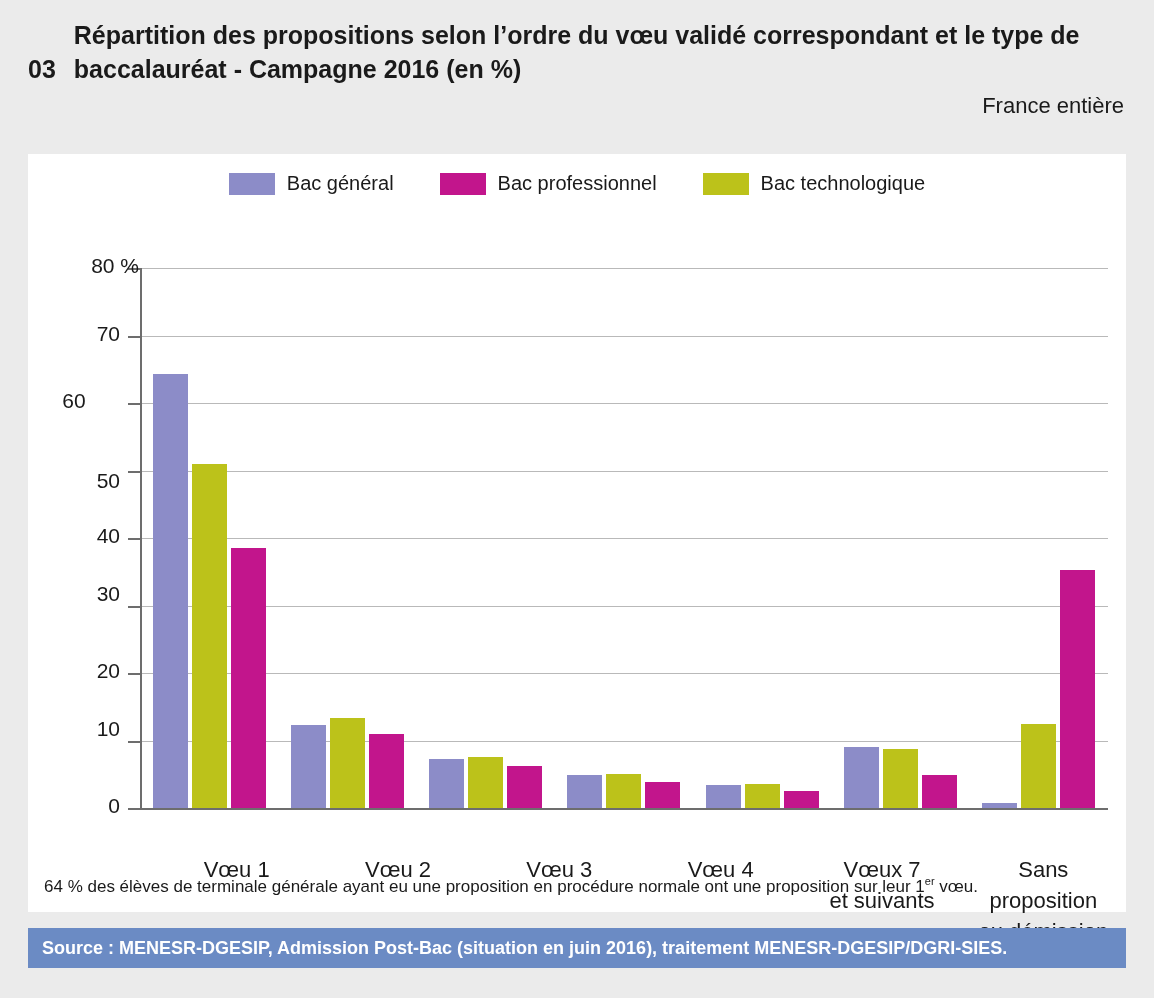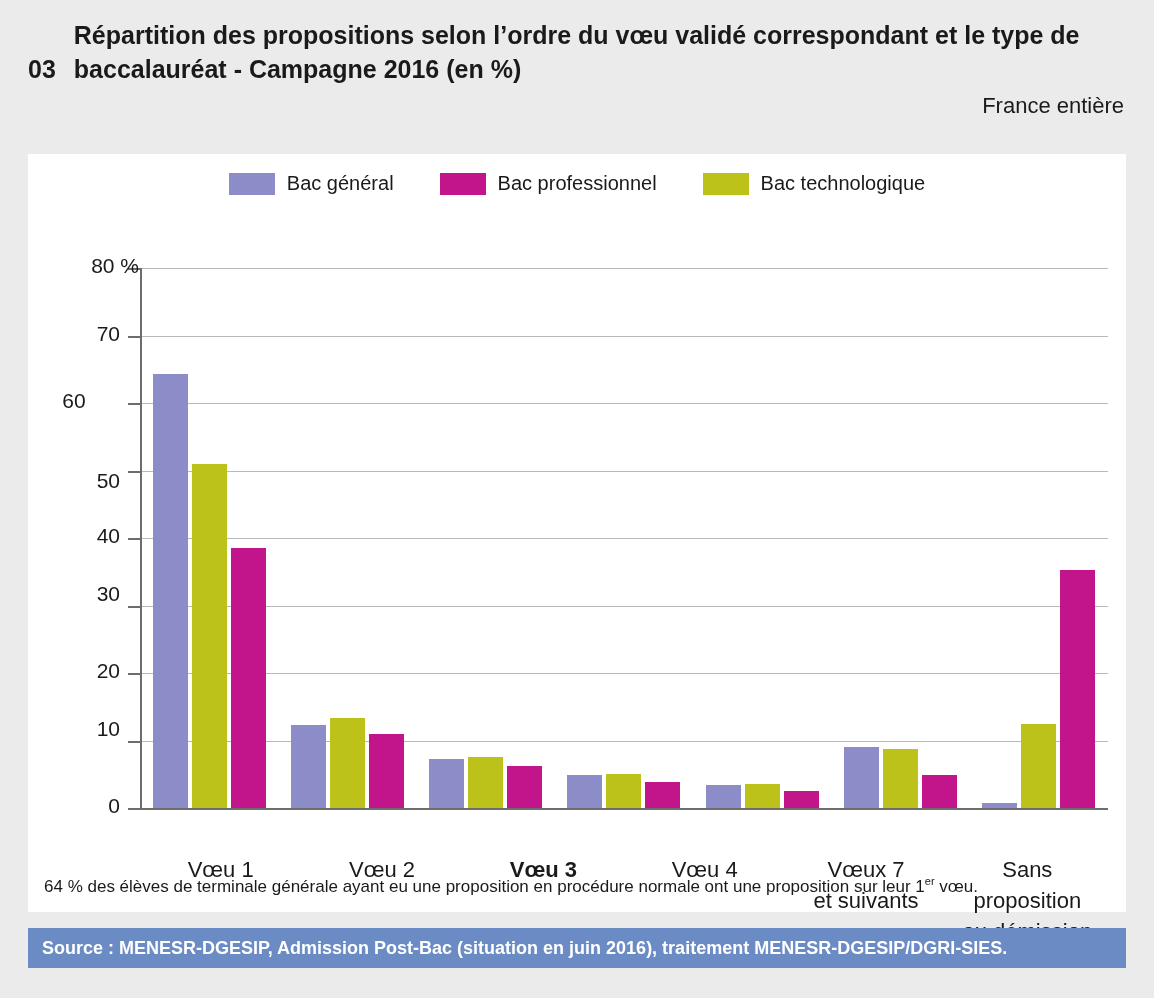--- a/index.html
+++ b/index.html
@@ -301,24 +301,24 @@
         <div class="group">
           <div class="bars">
             <div class="bar" title="Bac général — Sans proposition ou démission : 0.7 %" style="height: 4.725px; background: rgb(140, 140, 200);"></div>
             <div class="bar" title="Bac technologique — Sans proposition ou démission : 12.4 %" style="height: 83.7px; background: rgb(188, 194, 26);"></div>
             <div class="bar" title="Bac professionnel — Sans proposition ou démission : 35.2 %" style="height: 237.6px; background: rgb(194, 21, 140);"></div>
           </div>
         </div>
       </div>
   </div>
 
-  <div class="xlabels" id="xlabels-layer" style="position: absolute; left: 112px; top: 700px; width: 968px;">
+  <div class="xlabels" id="xlabels-layer" style="position: absolute; left: 128px; top: 700px; width: 968px;">
       <div class="xlabel-cell" style="white-space: pre-line;">Vœu 1</div>
       <div class="xlabel-cell" style="white-space: pre-line;">Vœu 2</div>
-      <div class="xlabel-cell" style="white-space: pre-line; font-weight: bold;">Vœu 3</div>
+      <div class="xlabel-cell" style="white-space: pre-line;">Vœu 3</div>
       <div class="xlabel-cell" style="white-space: pre-line;">Vœu 4</div>
       <div class="xlabel-cell" style="white-space: pre-line;">Vœux 7
 et suivants</div>
       <div class="xlabel-cell" style="white-space: pre-line;">Sans proposition
 ou démission</div>
     </div>
 
   <div class="note">
     <span>64 % des élèves de terminale générale ayant eu une proposition en procédure normale ont une proposition sur leur 1</span><sup>er</sup><span> vœu.</span>
   </div>

